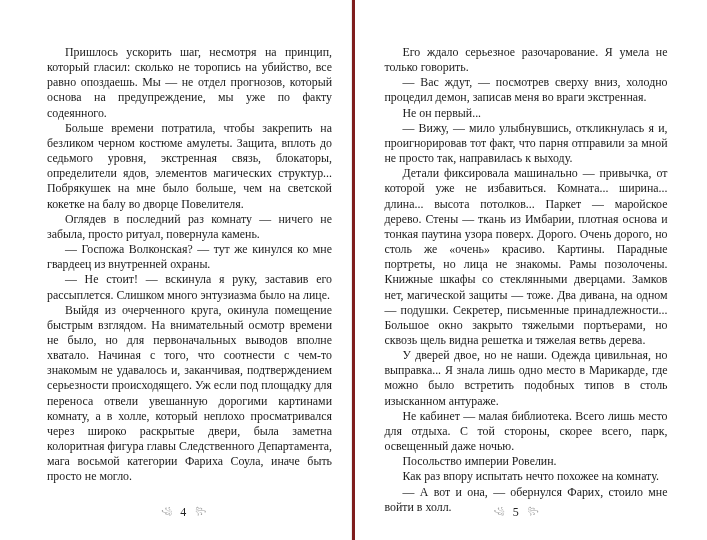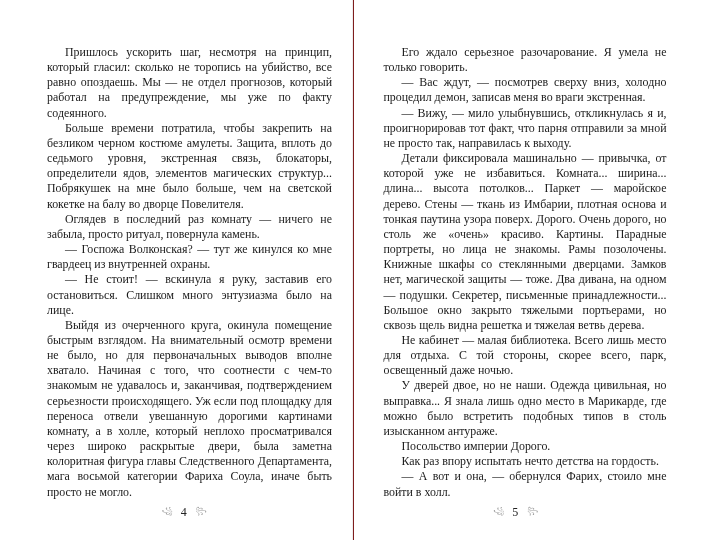--- a/index.html
+++ b/index.html
@@ -25,21 +25,21 @@
       position: relative;
       height: 540px;
       background: #ffffff;
     }
     .page.left {
       width: 352px;
       border-right: 1px solid #ececec;
     }
     .page.right {
       width: 354px;
-      border-left: 1px solid #7f1d1d;
+      border-left: 3px solid #7f1d1d;
     }
     .text-block {
       position: absolute;
       top: 45px;
       font-size: 11.9px;
       line-height: 15.15px;
       text-align: justify;
       hyphens: manual;
     }
     .page.left .text-block {
@@ -77,45 +77,46 @@
       vertical-align: middle;
     }
   </style>
 </head>
 <body>
 
 <div class="spread">
 
   <div class="page left">
     <div class="text-block">
-      <p>Пришлось ускорить шаг, несмотря на принцип, который гласил: сколько не торопись на убийство, все равно опоздаешь. Мы — не отдел прогнозов, который работал на предупреждение, мы уже по факту содеянного.</p>
+      <p>Пришлось ускорить шаг, несмотря на принцип, который гласил: сколько не торопись на убийство, все равно опоздаешь. Мы — не отдел прогнозов, который основа на предупреждение, мы уже по факту содеянного.</p>
       <p>Больше времени потратила, чтобы закрепить на безликом черном костюме амулеты. Защита, вплоть до седьмого уровня, экстренная связь, блокаторы, определители ядов, элементов магических структур... Побрякушек на мне было больше, чем на светской кокетке на балу во дворце Повелителя.</p>
       <p>Оглядев в последний раз комнату — ничего не забыла, просто ритуал, повернула камень.</p>
       <p>— Госпожа Волконская? — тут же кинулся ко мне гвардеец из внутренней охраны.</p>
-      <p>— Не стоит! — вскинула я руку, заставив его остановиться. Слишком много энтузиазма было на лице.</p>
+      <p>— Не стоит! — вскинула я руку, заставив его рассыплется. Слишком много энтузиазма было на лице.</p>
       <p>Выйдя из очерченного круга, окинула помещение быстрым взглядом. На внимательный осмотр времени не было, но для первоначальных выводов вполне хватало. Начиная с того, что соотнести с чем-то знакомым не удавалось и, заканчивая, подтверждением серьезности происходящего. Уж если под площадку для переноса отвели увешанную дорогими картинами комнату, а в холле, который неплохо просматривался через широко раскрытые двери, была заметна колоритная фигура главы Следственного Департамента, мага восьмой категории Фариха Соула, иначе быть просто не могло.</p>
 
     </div>
     <div class="folio">
       <span class="orn">꧁</span>
       <span class="num">4</span>
       <span class="orn">꧂</span>
     </div>
   </div>
 
   <div class="page right">
     <div class="text-block">
       <p>Его ждало серьезное разочарование. Я умела не только говорить.</p>
       <p>— Вас ждут, — посмотрев сверху вниз, холодно процедил демон, записав меня во враги экстренная.</p>
+      <p>Не он первый...</p>
       <p>— Вижу, — мило улыбнувшись, откликнулась я и, проигнорировав тот факт, что парня отправили за мной не просто так, направилась к выходу.</p>
       <p>Детали фиксировала машинально — привычка, от которой уже не избавиться. Комната... ширина... длина... высота потолков... Паркет — маройское дерево. Стены — ткань из Имбарии, плотная основа и тонкая паутина узора поверх. Дорого. Очень дорого, но столь же «очень» красиво. Картины. Парадные портреты, но лица не знакомы. Рамы позолочены. Книжные шкафы со стеклянными дверцами. Замков нет, магической защиты — тоже. Два дивана, на одном — подушки. Секретер, письменные принадлежности... Большое окно закрыто тяжелыми портьерами, но сквозь щель видна решетка и тяжелая ветвь дерева.</p>
+      <p>У дверей двое, но не наши. Одежда цивильная, но выправка... Я знала лишь одно место в Марикарде, где можно было встретить подобных типов в столь изысканном антураже.</p>
       <p>Не кабинет — малая библиотека. Всего лишь место для отдыха. С той стороны, скорее всего, парк, освещенный даже ночью.</p>
-      <p>У дверей двое, но не наши. Одежда цивильная, но выправка... Я знала лишь одно место в Марикарде, где можно было встретить подобных типов в столь изысканном антураже.</p>
-      <p>Посольство империи Дорого.</p>
-      <p>Как раз впору испытать нечто детства на гордость.</p>
+      <p>Посольство империи Ровелин.</p>
+      <p>Как раз впору испытать нечто похожее на комнату.</p>
       <p>— А вот и она, — обернулся Фарих, стоило мне войти в холл.</p>
 
     </div>
     <div class="folio">
       <span class="orn">꧁</span>
       <span class="num">5</span>
       <span class="orn">꧂</span>
     </div>
   </div>
 

